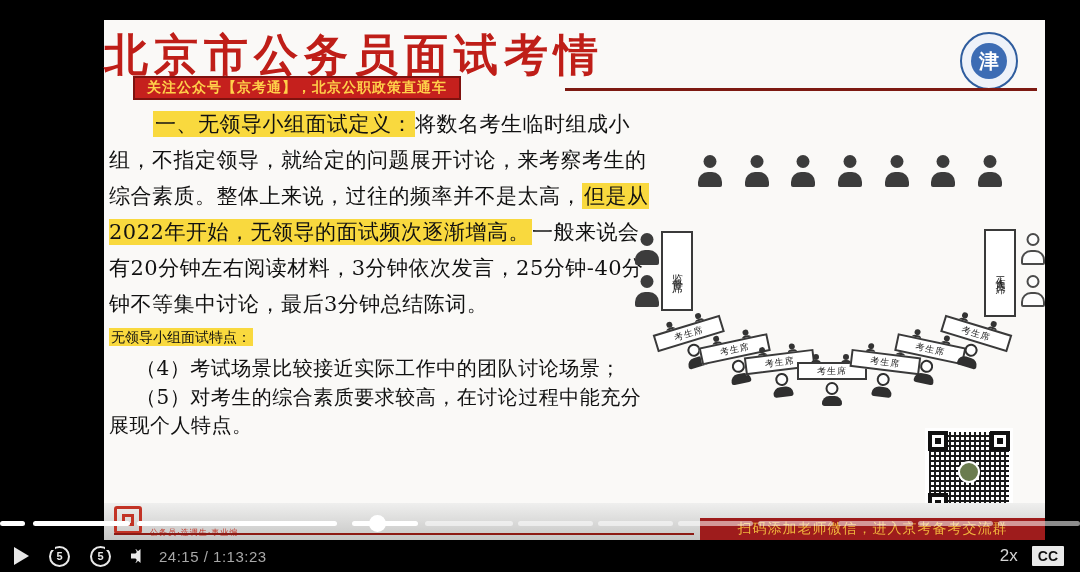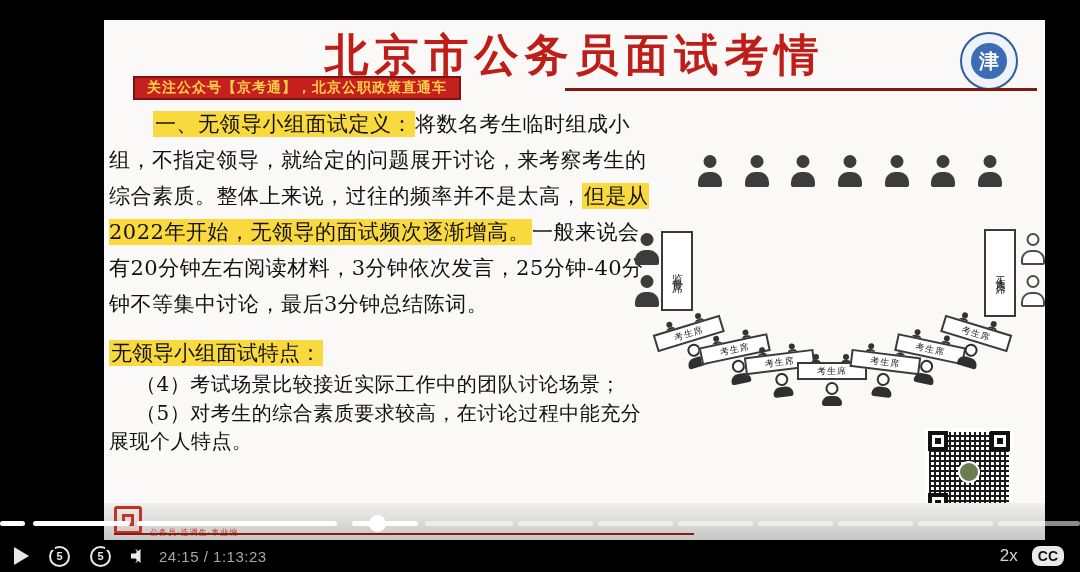--- a/index.html
+++ b/index.html
@@ -1,37 +1,37 @@
 <!DOCTYPE html>
 <html><head>
 <meta charset="utf-8">
 <style>
   * { margin:0; padding:0; box-sizing:border-box; }
   body { background:#000; font-family:"Liberation Sans", sans-serif; }
   .stage { position:relative; width:1080px; height:572px; background:#000; overflow:hidden; }
 
   
   .slide { position:absolute; left:104px; top:20px; width:941px; height:520px; background:#faf9f7; }
-  .slide-title { position:absolute; left:0; top:6px; width:100%; text-align:center;
+  .slide-title { position:absolute; left:0; top:6px; width:100%; 
     font-family:"DejaVu Serif", serif; font-weight:bold; font-size:44px; letter-spacing:6px; color:#bf1e18; }
   .hdr-logo { position:absolute; left:856px; top:12px; width:58px; height:58px; border-radius:50%;
     border:2px solid #2f5d9e; background:#eef2f9; display:flex; align-items:center; justify-content:center; }
   .hdr-logo .inner { width:36px; height:36px; border-radius:50%; background:#3c6cb4; color:#fff;
     display:flex; align-items:center; justify-content:center; font-size:20px; font-family:"DejaVu Serif",serif; font-weight:bold; }
   .banner { position:absolute; left:29px; top:56px; height:24px; padding:2px 12px;
     background:#c5201d; border:2px solid #7e120f; color:#ffd04a; font-weight:bold; font-size:14px;
     display:flex; align-items:center; letter-spacing:1px; }
   .hdr-rule { position:absolute; left:461px; top:68px; width:472px; height:3px; background:#7d1a12; }
 
   
   .bodytext { position:absolute; left:5px; top:86px; width:545px; color:#111;
     font-family:"DejaVu Serif", serif; }
   .p1 { font-size:21px; line-height:36px; text-indent:2.1em; letter-spacing:0.5px; }
   .hl { background:#f9d93e; padding:1px 2px; }
-  .h2 { margin-top:16px; font-size:21px; line-height:30px; }
+  .h2 { font-size:14px; line-height:30px; }
   .items { margin-top:2px; font-size:20px; line-height:28.5px; }
   .items p { text-indent:1.35em; letter-spacing:0.5px; }
 
   
   .diagram { position:absolute; left:528px; top:118px; width:420px; height:300px; }
   .person { position:absolute; width:26px; height:32px; }
   .person .head { position:absolute; left:50%; transform:translateX(-50%); top:0; width:13px; height:13px; border-radius:50%; background:#3c3c3c; }
   .person .torso { position:absolute; left:50%; transform:translateX(-50%); bottom:0; width:24px; height:15px; border-radius:10px 10px 2px 2px; background:#3c3c3c; }
   .person.outline .head, .person.outline .torso { background:#fdfdfd; border:2px solid #4a4a4a; }
   .tablebox { position:absolute; left:58px; top:49px; width:310px; height:39px; background:#fff;
@@ -88,21 +88,21 @@
   .skip { position:relative; width:21px; height:21px; border:2px solid #e8e8e8; border-radius:50%;
     color:#e8e8e8; font-size:11px; font-weight:bold; display:flex; align-items:center; justify-content:center; }
   .skip::before { content:""; position:absolute; top:-4px; width:6px; height:6px; background:#000; }
   .skip.back::before { left:-2px; } .skip.fwd::before { right:-2px; }
   .speaker { position:relative; width:14px; height:14px; background:#e8e8e8;
     clip-path:polygon(0 32%, 32% 32%, 68% 0, 68% 100%, 32% 68%, 0 68%); }
   .spk-wave { width:8px; height:14px; border-radius:50%; border-right:2px solid #e8e8e8; margin-left:-14px; }
   .time { color:#a8a8a8; font-size:15px; letter-spacing:0.5px; }
   .c-right { margin-left:auto; display:flex; align-items:center; gap:14px; padding-right:16px; }
   .speed { color:#d4d4d4; font-size:17px; }
-  .ccbtn { background:#e9e9e9; color:#101010; font-weight:bold; font-size:14px; border-radius:8px; padding:2px 6px; }
+  .ccbtn { background:#e9e9e9; color:#101010; font-weight:bold; font-size:14px; border-radius:1px; padding:2px 6px; }
 </style>
 </head>
 <body>
 
 <div class="stage">
 
   <div class="slide">
     <div class="slide-title">北京市公务员面试考情</div>
 
     <div class="hdr-logo">
@@ -291,20 +291,21 @@
         </span>
       <span class="c"></span>
     </div>
 
     <div class="slide-footer">
       <div class="seal">
           <i></i>
         </div>
       <div class="brand-sub">公务员·选调生·事业编</div>
       <div class="foot-rule"></div>
+      <div class="notice">扫码添加老师微信，进入京考备考交流群</div>
     </div>
   </div>
 
   <div class="progress">
     <div class="seg" style="left:0;width:25px"></div>
     <div class="seg" style="left:33px;width:97px"></div>
     <div class="seg" style="left:137px;width:200px"></div>
     <div class="seg" style="left:352px;width:66px"></div>
     <div class="seg un" style="left:425px;width:88px"></div>
     <div class="seg un" style="left:518px;width:75px"></div>

